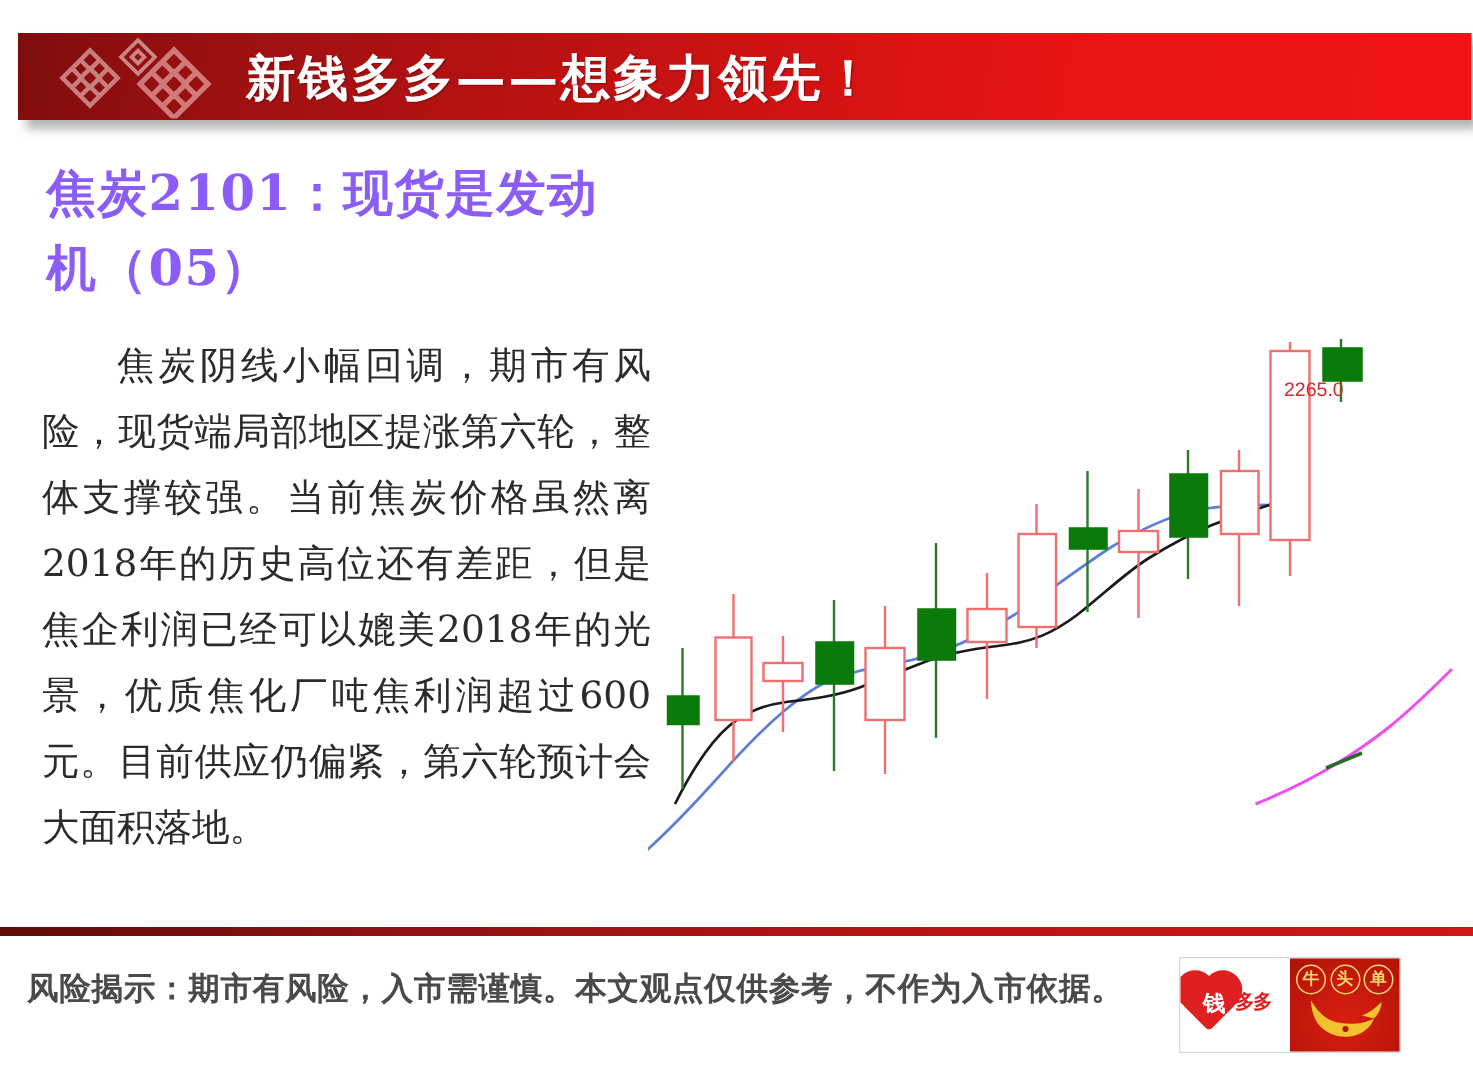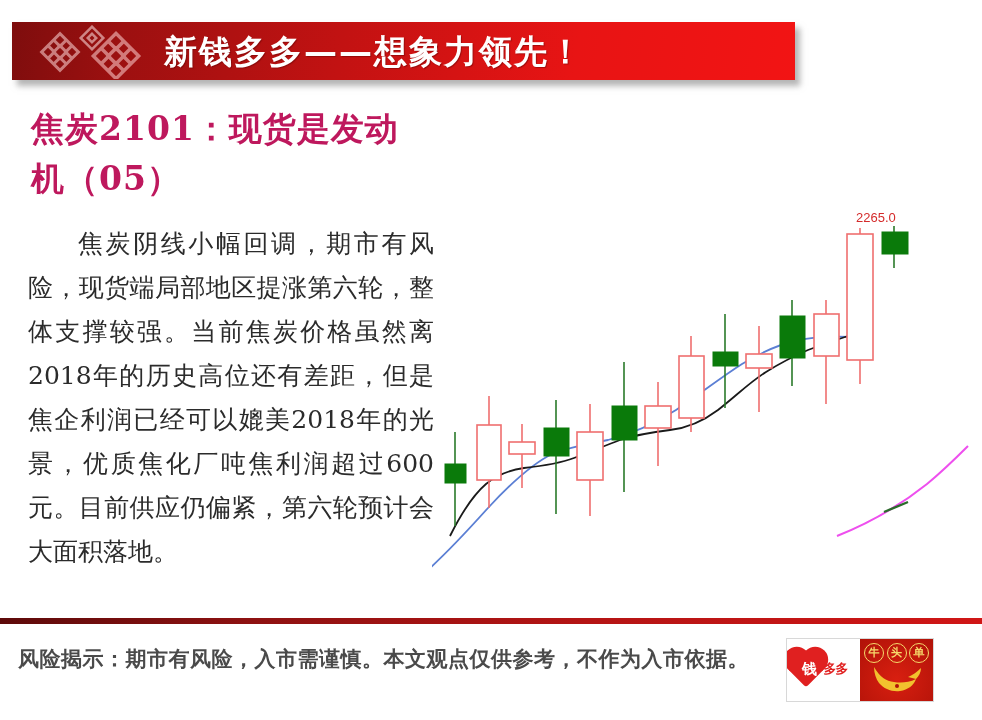--- a/index.html
+++ b/index.html
@@ -15,21 +15,21 @@
     overflow: hidden;
     font-family: "Liberation Serif", "DejaVu Serif", serif;
     -webkit-font-smoothing: antialiased;
   }
 
   
   .banner {
     position: absolute;
     left: 12px;
     top: 22px;
-    width: 783px;
+    width: 969px;
     height: 58px;
     background: linear-gradient(100deg, #7e0d0d 0%, #9c1010 14%, #c21212 42%, #e81414 72%, #f21414 100%);
     box-shadow: 5px 6px 6px rgba(120,120,120,0.55);
     overflow: hidden;
   }
   .banner-logo {
     position: absolute;
     left: 18px;
     top: 3px;
     width: 122px;
@@ -50,21 +50,21 @@
     white-space: nowrap;
     text-shadow: 1px 1px 1px rgba(90,0,0,0.45);
   }
 
   
   .headline {
     position: absolute;
     left: 31px;
     top: 104px;
     width: 400px;
-    color: #be185d;
+    color: #8b5cf6;
     font-size: 33px;
     font-weight: bold;
     line-height: 50px;
     letter-spacing: 1px;
     font-family: "DejaVu Serif", "Liberation Serif", serif;
   }
   .bodytext {
     position: absolute;
     left: 28px;
     top: 222px;
@@ -86,20 +86,21 @@
     width: 540px;
     height: 400px;
   }
   .chart svg { display: block; }
   .price-tag {
     position: absolute;
     color: #d42a2a;
     font-size: 13px;
     font-family: "Liberation Sans", sans-serif;
     white-space: nowrap;
+    margin-top: 42px;
   }
 
   
   .footer-rule {
     position: absolute;
     left: 0;
     top: 618px;
     width: 982px;
     height: 6px;
     background: linear-gradient(90deg, #5d0a0a 0%, #8d1111 25%, #b51414 60%, #d01616 100%);

